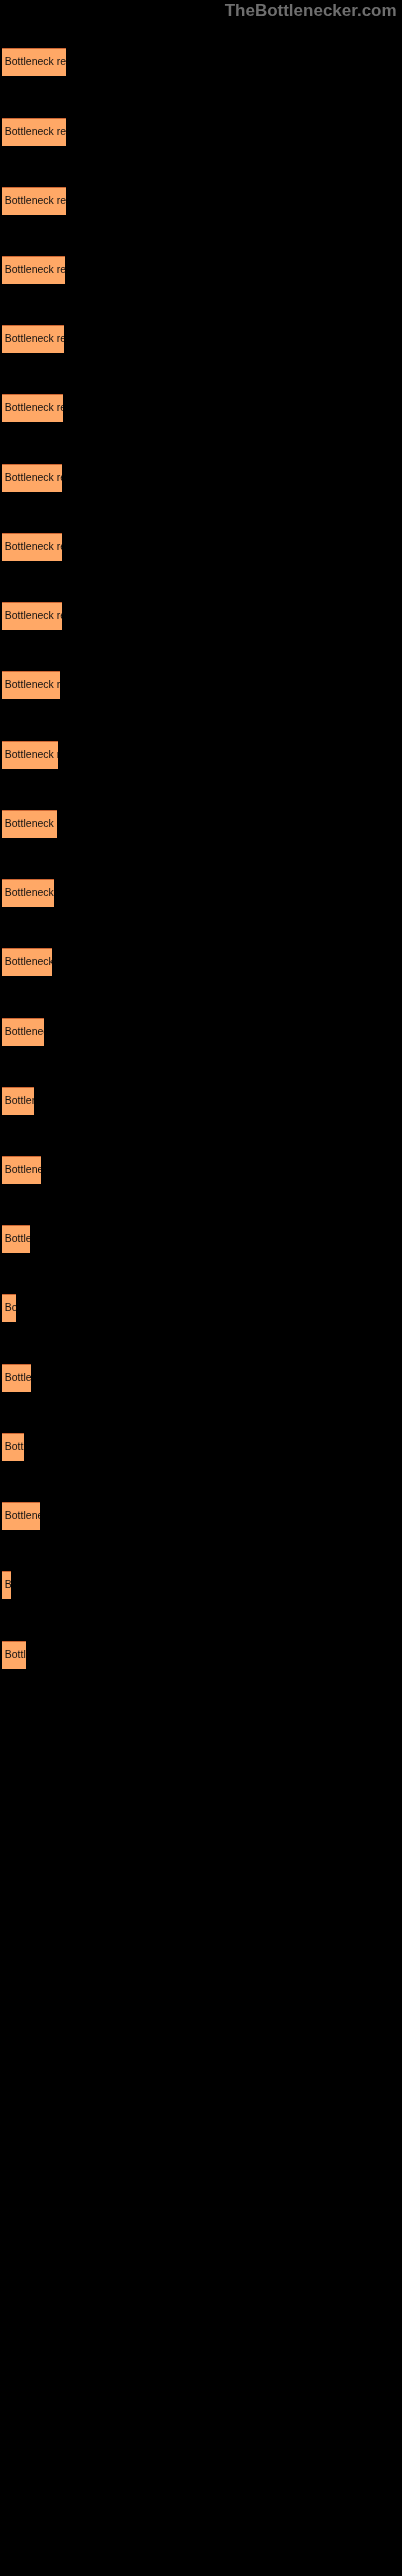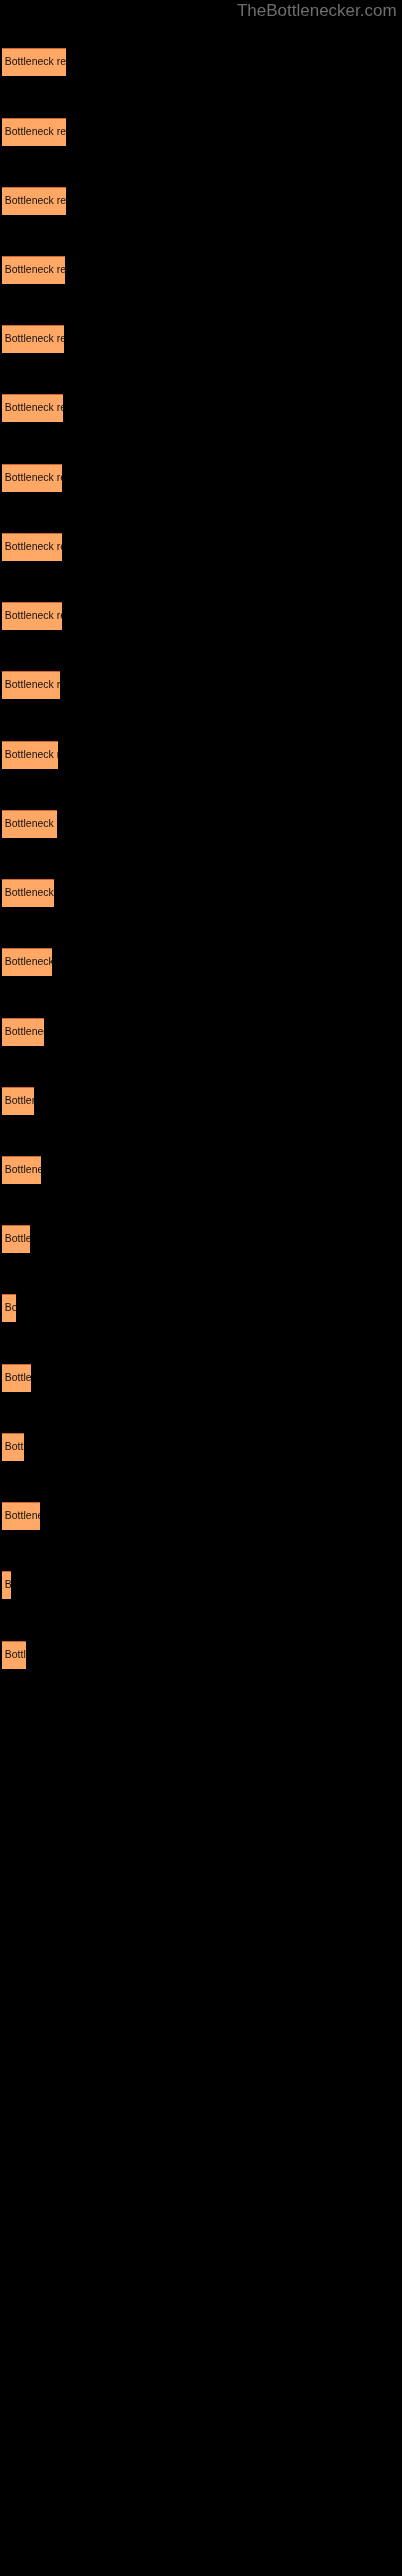--- a/index.html
+++ b/index.html
@@ -25,20 +25,21 @@
   .watermark {
     position: absolute;
     right: 6.4px;
     top: 0.8px;
     font-family: "Liberation Sans", sans-serif;
     font-size: 17px;
     color: #6e6e6e;
     letter-spacing: 0px;
     white-space: nowrap;
     user-select: none;
+    font-weight: bold;
   }
   .bars-layer {
     position: absolute;
     left: 0;
     top: 0;
     width: 403px;
     height: 2576px;
   }
   .bar {
     position: absolute;

